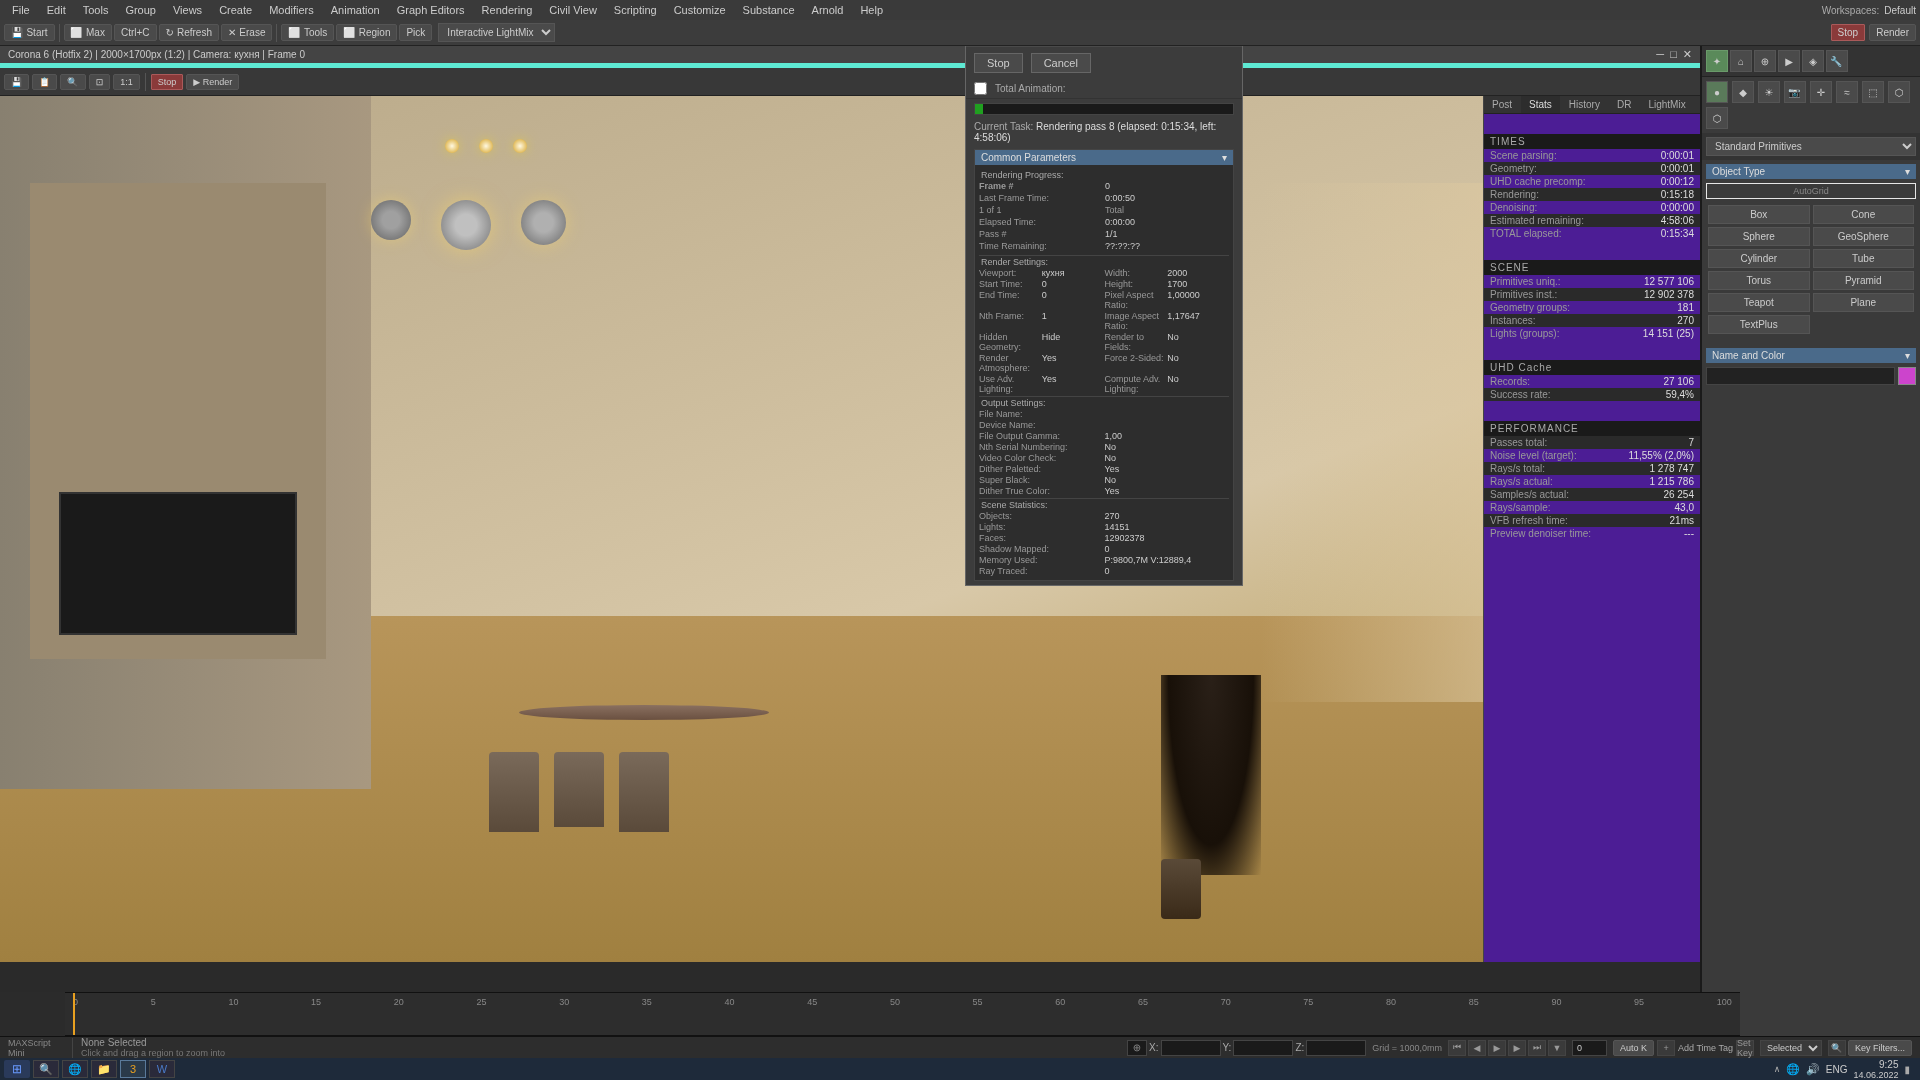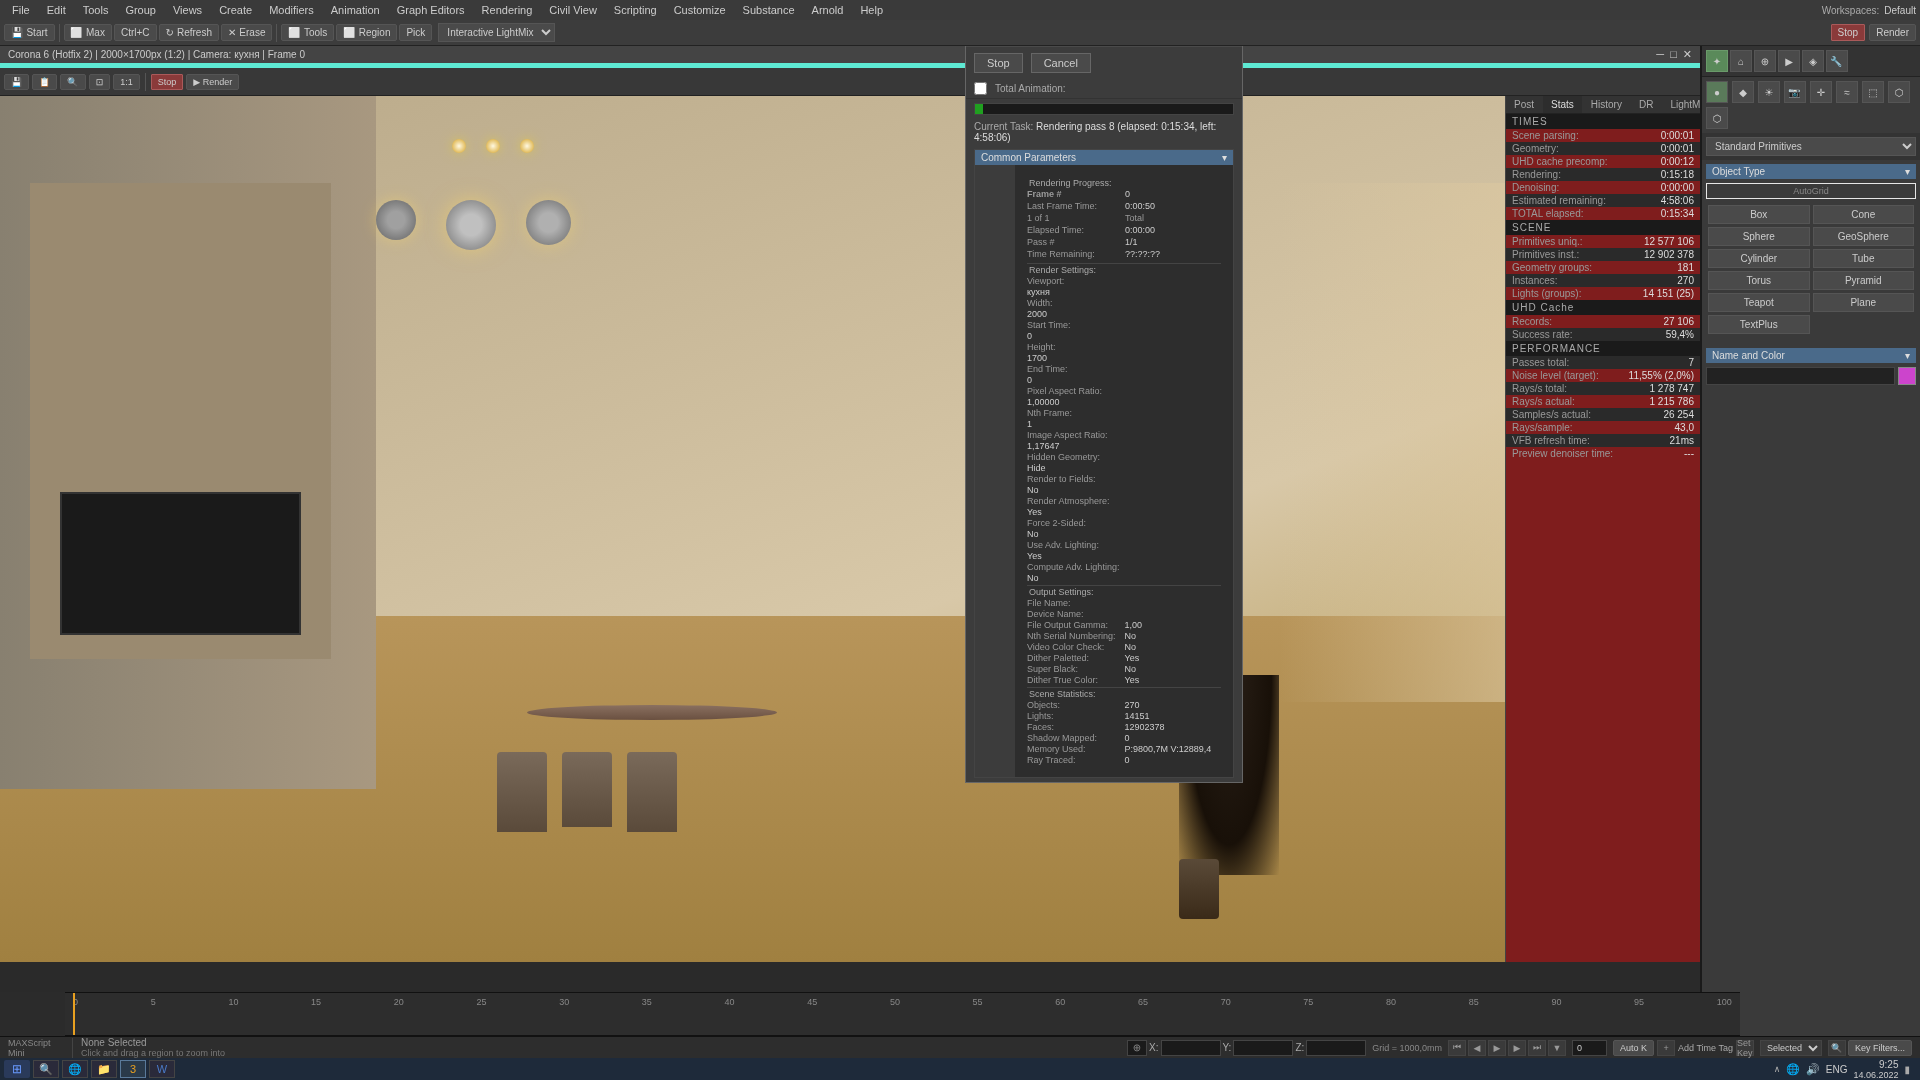--- a/index.html
+++ b/index.html
@@ -140,21 +140,21 @@
       border-right: 1px solid #333;
     }
     .stats-tab.active { background: #2d2d2d; color: #ddd; }
 
     .stats-section-title {
       background: #1a1a1a;
       padding: 2px 6px;
       color: #aaa;
       font-size: 10px;
       letter-spacing: 1px;
-      margin-top: 0;
+      margin-top: 20px;
     }
     .stats-row {
       display: flex;
       justify-content: space-between;
       padding: 1px 6px;
       color: #bbb;
       font-size: 10px;
     }
     .stats-row:nth-child(even) { background: #2a2a2a; }
     .stats-label { color: #999; }
@@ -510,21 +510,21 @@
           <div style="width:50px; height:75px; background:linear-gradient(to bottom, #7a6a5a, #5a4a3a); border-radius:4px 4px 0 0;"></div>
           <div style="width:50px; height:80px; background:linear-gradient(to bottom, #7a6a5a, #5a4a3a); border-radius:4px 4px 0 0;"></div>
         </div>
 
         <div style="position:absolute; bottom:10%; right:15%; width:100px; height:200px; background:radial-gradient(ellipse at center top, #2a2018 0%, #181008 60%, transparent 100%);"></div>
         <div style="position:absolute; bottom:5%; right:19%; width:40px; height:60px; background:linear-gradient(to bottom, #5a4a38, #3a2a18); border-radius:4px;"></div>
 
         <div style="position:absolute; top:10%; right:0; width:15%; height:60%; background:linear-gradient(to left, rgba(220,200,160,0.6) 0%, transparent 100%);"></div>
       </div>
 
-      <div style="width:195px; background:#7f1d1d; border-left:1px solid #444; overflow-y:auto; font-size:9px;">
+      <div style="width:217px; background:#4c1d95; border-left:1px solid #444; overflow-y:auto; font-size:9px;">
 
         <div class="stats-tabs">
           <div class="stats-tab">Post</div>
           <div class="stats-tab active">Stats</div>
           <div class="stats-tab">History</div>
           <div class="stats-tab">DR</div>
           <div class="stats-tab">LightMix</div>
         </div>
 
         <div class="stats-section-title">TIMES</div>
@@ -651,38 +651,38 @@
   <div class="current-task-label">
     <span style="color:#aaa;">Current Task:</span>
     <span style="color:#ddd;">Rendering pass 8 (elapsed: 0:15:34, left: 4:58:06)</span>
   </div>
 
   <div class="common-params">
     <div class="common-params-header">
       <span>Common Parameters</span>
       <span>▾</span>
     </div>
-    <div style="padding:12px; background:#2d2d2d; font-size:9px;margin-left:40px;">
+    <div style="padding:4px; background:#2d2d2d; font-size:9px;">
       <div style="color:#aaa; padding:1px 2px;">Rendering Progress:</div>
       <div style="display:grid; grid-template-columns:1fr 1fr; gap:2px; margin-bottom:4px;">
         <span style="color:#999;font-weight:bold;">Frame #</span>
         <span style="color:#ccc;">0</span>
         <span style="color:#999;">Last Frame Time:</span>
         <span style="color:#ccc;">0:00:50</span>
         <span style="color:#999;">1 of 1</span>
         <span style="color:#999;">Total</span>
         <span style="color:#999;">Elapsed Time:</span>
         <span style="color:#ccc;">0:00:00</span>
         <span style="color:#999;">Pass #</span>
         <span style="color:#ccc;">1/1</span>
         <span style="color:#999;">Time Remaining:</span>
         <span style="color:#ccc;">??:??:??</span>
       </div>
       <div style="color:#aaa; padding:1px 2px; border-top:1px solid #444; margin-top:2px;">Render Settings:</div>
-      <div style="display:grid; grid-template-columns:1fr; gap:1px;">
+      <div style="display:grid; grid-template-columns:1fr 1fr 1fr 1fr; gap:1px;">
         <span style="color:#999;">Viewport:</span>
         <span style="color:#ccc;">кухня</span>
         <span style="color:#999;">Width:</span>
         <span style="color:#ccc;">2000</span>
         <span style="color:#999;">Start Time:</span>
         <span style="color:#ccc;">0</span>
         <span style="color:#999;">Height:</span>
         <span style="color:#ccc;">1700</span>
         <span style="color:#999;">End Time:</span>
         <span style="color:#ccc;">0</span>

